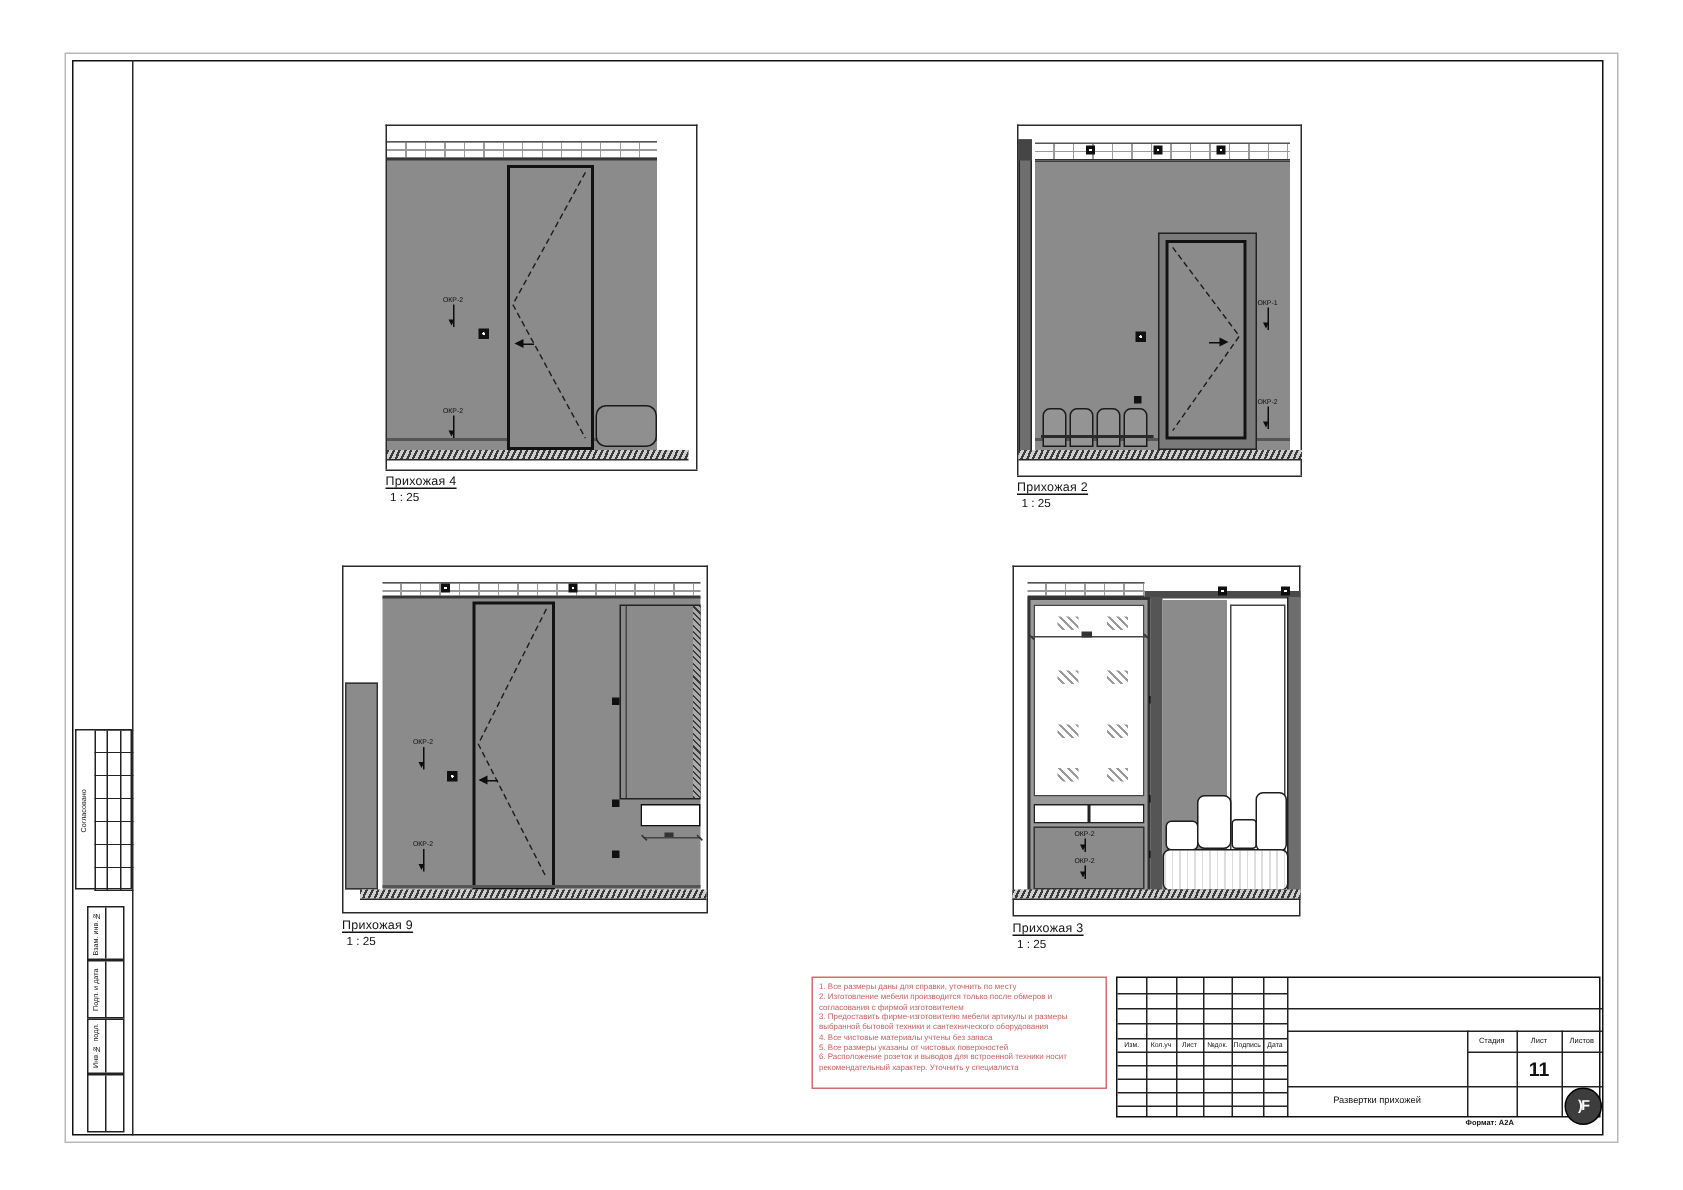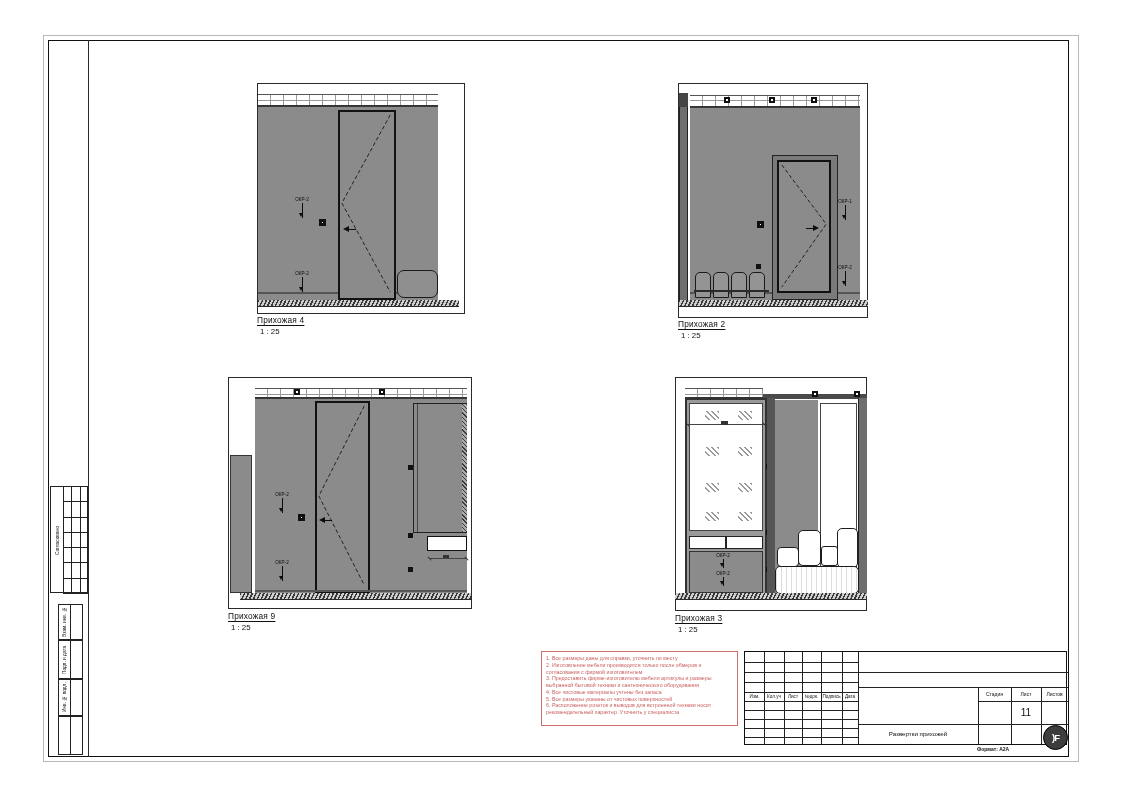--- a/index.html
+++ b/index.html
@@ -278,21 +278,21 @@
     <div class="tbl" style="left:0;top:40px;width:19px;height:9px;">Изм.</div>
     <div class="tbl" style="left:19px;top:40px;width:20px;height:9px;">Кол.уч</div>
     <div class="tbl" style="left:39px;top:40px;width:18px;height:9px;">Лист</div>
     <div class="tbl" style="left:57px;top:40px;width:19px;height:9px;">№док.</div>
     <div class="tbl" style="left:76px;top:40px;width:21px;height:9px;">Подпись</div>
     <div class="tbl" style="left:97px;top:40px;width:16px;height:9px;">Дата</div>
 
     <div class="tbl" style="left:233px;top:35px;width:33px;height:14px;font-size:5px;">Стадия</div>
     <div class="tbl" style="left:266px;top:35px;width:30px;height:14px;font-size:5px;">Лист</div>
     <div class="tbl" style="left:296px;top:35px;width:27px;height:14px;font-size:5px;">Листов</div>
-    <div class="tbl" style="left:266px;top:49px;width:30px;height:23px;font-size:10px;font-weight:400;">11</div>
+    <div class="tbl" style="left:266px;top:49px;width:30px;height:23px;font-size:13px;font-weight:700;">11</div>
 
     <div class="tbl" style="left:113px;top:71px;width:120px;height:21px;font-size:6.2px;">Развертки прихожей</div>
     <div class="a" style="left:298px;top:72.5px;">
       <div class="logo">)F</div>
     </div>
   </div>
   <div class="a" style="left:977px;top:746px;width:80px;height:10px;font-size:5px;font-weight:600;">Формат: А2А</div>
 
 </div>
 

